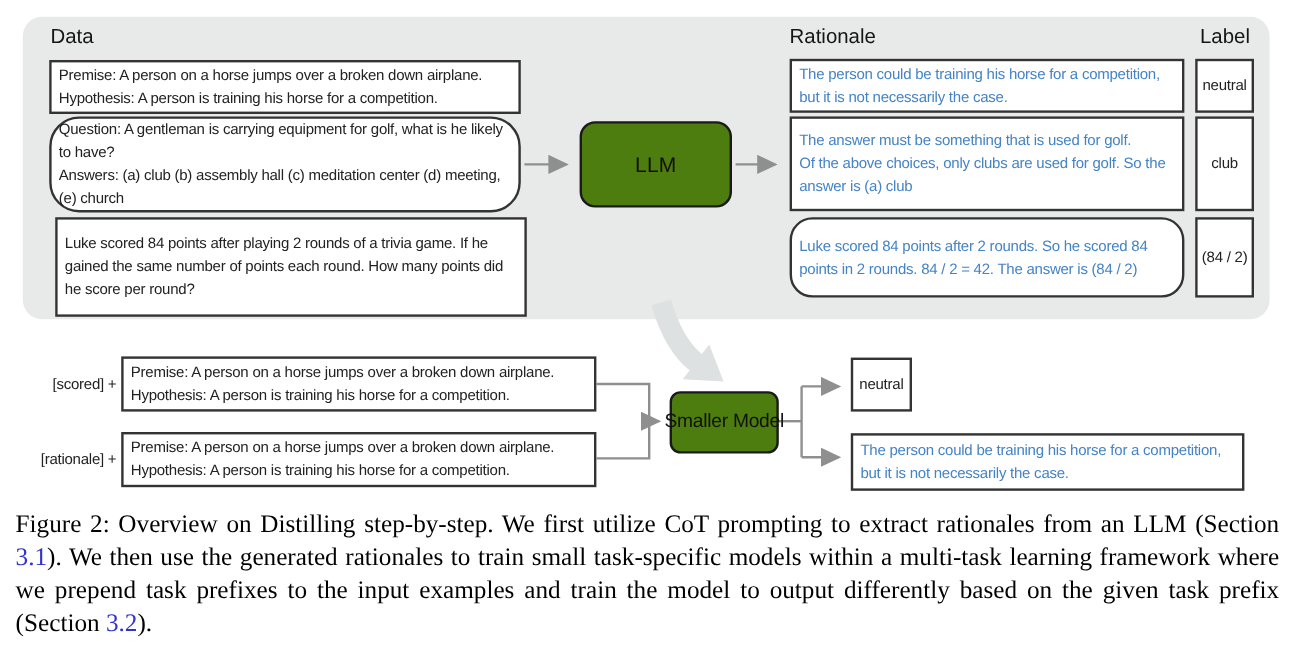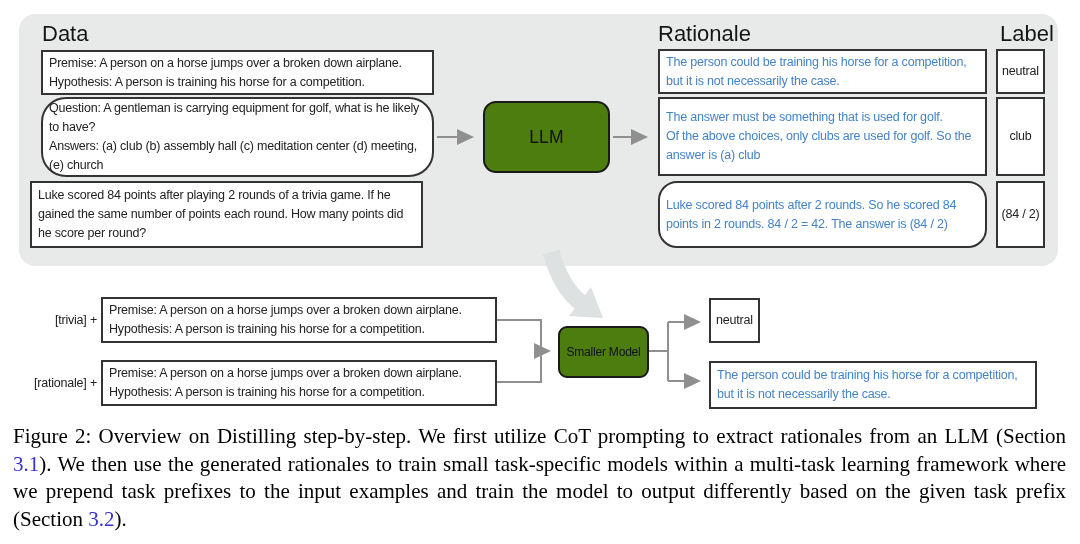--- a/index.html
+++ b/index.html
@@ -1,32 +1,32 @@
 <!DOCTYPE html>
 <html><head>
 <meta charset="utf-8">
 <style>
   html,body{margin:0;padding:0;background:#ffffff;}
   .page{position:relative;width:1080px;height:544px;background:#ffffff;overflow:hidden;
         font-family:"Liberation Sans",sans-serif;color:#1c1c1c;}
   .abs{position:absolute;box-sizing:border-box;}
   
   .panel{left:19px;top:14px;width:1039px;height:252px;background:#e8eaea;border-radius:16px;z-index:0;}
-  .col-header{font-size:22px;font-weight:500;color:#151515;z-index:2;}
+  .col-header{font-size:17px;font-weight:500;color:#151515;z-index:2;}
   
   .box{border:2px solid #333333;background:#ffffff;z-index:2;
        display:flex;flex-direction:column;justify-content:center;
        font-size:12.5px;line-height:19px;letter-spacing:-0.2px;color:#222222;
        white-space:pre-line;padding:2px 6px;}
   .blue{color:#4483c6;}
   .label-box{align-items:center;text-align:center;padding:2px 2px;}
   .round-node{border:2px solid #1a1a1a;background:#4d7c0f;border-radius:13px;z-index:2;
        display:flex;align-items:center;justify-content:center;}
   .llm-text{font-size:17.5px;letter-spacing:0.2px;color:#111;}
-  .small-model-text{font-size:12px;letter-spacing:-0.2px;color:#111;white-space:nowrap;}
+  .small-model-text{font-size:16px;letter-spacing:-0.2px;color:#111;white-space:nowrap;}
   .prefix{font-size:12.5px;letter-spacing:-0.2px;color:#222;text-align:right;z-index:2;}
   svg.overlay{position:absolute;left:0;top:0;z-index:1;pointer-events:none;}
   
   .caption{left:13px;top:423px;width:1053px;font-family:"Liberation Serif",serif;
            font-size:21px;line-height:27.5px;color:#000;text-align:justify;z-index:2;}
   .sec-link{color:#3333cc;text-decoration:none;cursor:pointer;}
 </style>
 </head>
 <body>
 
@@ -71,29 +71,29 @@
 Hypothesis: A person is training his horse for a competition.</div>
   <div class="abs box blue" style="left:658px;top:49px;width:329px;height:45px;">The person could be training his horse for a competition, but it is not necessarily the case.</div>
   <div class="abs box label-box" style="left:996px;top:49px;width:49px;height:45px;">neutral</div>
 
   <div class="abs box" style="left:41px;top:97px;width:393px;height:80px;border-radius:25px;">Question: A gentleman is carrying equipment for golf, what is he likely to have?
 Answers: (a) club (b) assembly hall (c) meditation center (d) meeting, (e) church</div>
   <div class="abs box label-box" style="left:996px;top:97px;width:49px;height:79px;">club</div>
   <div class="abs box blue" style="left:658px;top:97px;width:329px;height:79px;">The answer must be something that is used for golf.
 Of the above choices, only clubs are used for golf. So the answer is (a) club</div>
 
-  <div class="abs box" style="left:30px;top:181px;width:393px;height:67px;">Luke scored 84 points after playing 2 rounds of a trivia game. If he gained the same number of points each round. How many points did he score per round?</div>
+  <div class="abs box" style="left:46px;top:181px;width:393px;height:83px;">Luke scored 84 points after playing 2 rounds of a trivia game. If he gained the same number of points each round. How many points did he score per round?</div>
   <div class="abs box blue" style="left:658px;top:181px;width:329px;height:67px;border-radius:19px;">Luke scored 84 points after 2 rounds. So he scored 84 points in 2 rounds. 84 / 2 = 42. The answer is (84 / 2)</div>
   <div class="abs box label-box" style="left:996px;top:181px;width:49px;height:67px;">(84 / 2)</div>
 
   <div class="abs round-node" style="left:483px;top:101px;width:127px;height:72px;">
     <span class="llm-text">LLM</span>
   </div>
 
-  <div class="abs prefix" style="left:20px;top:313px;width:77px;">[trivia] +</div>
+  <div class="abs prefix" style="left:20px;top:313px;width:77px;">[scored] +</div>
   <div class="abs prefix" style="left:20px;top:376px;width:77px;">[rationale] +</div>
 
   <div class="abs box" style="left:101px;top:297px;width:396px;height:46px;">Premise: A person on a horse jumps over a broken down airplane.
 Hypothesis: A person is training his horse for a competition.</div>
   <div class="abs box" style="left:101px;top:360px;width:396px;height:46px;">Premise: A person on a horse jumps over a broken down airplane.
 Hypothesis: A person is training his horse for a competition.</div>
 
   <div class="abs round-node" style="left:558px;top:326px;width:91px;height:52px;border-radius:9px;">
     <span class="small-model-text">Smaller Model</span>
   </div>

